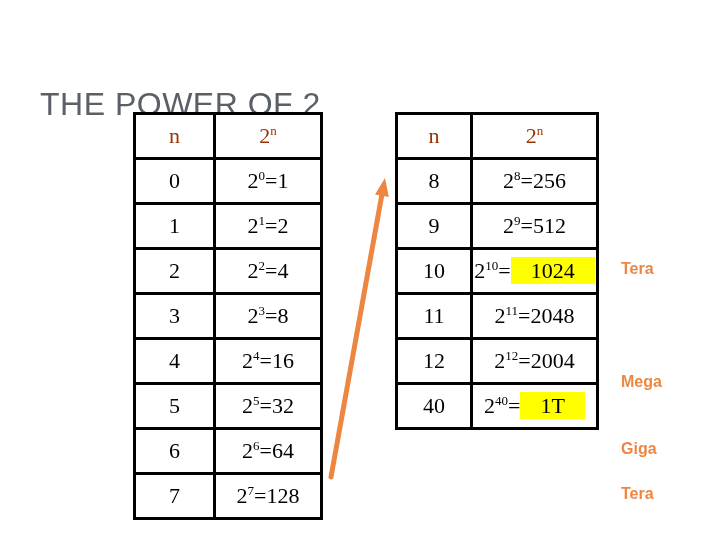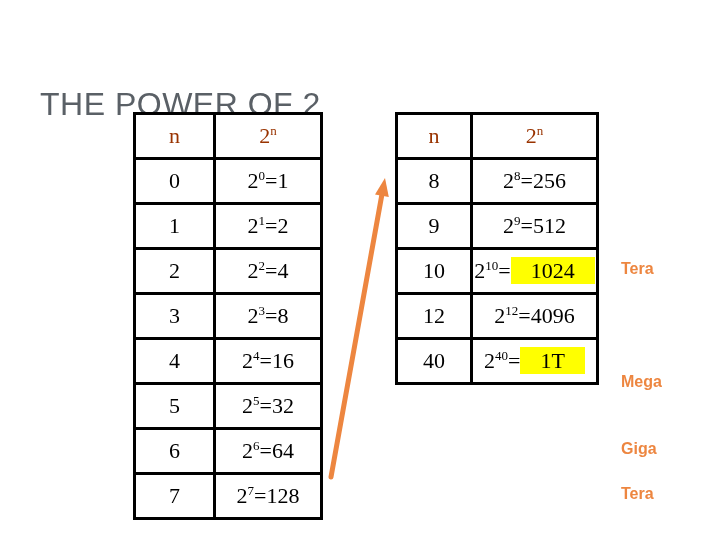--- a/index.html
+++ b/index.html
@@ -113,22 +113,26 @@
       </tr>
       <tr>
         <td>9</td>
         <td><span>2</span><sup>9</sup><span>=</span><span class="val">512</span></td>
       </tr>
       <tr>
         <td>10</td>
         <td><span>2</span><sup>10</sup><span>=</span><span class="val hl">1024</span></td>
       </tr>
       <tr>
+        <td>11</td>
+        <td><span>2</span><sup>11</sup><span>=</span><span class="val">2048</span></td>
+      </tr>
+      <tr>
         <td>12</td>
-        <td><span>2</span><sup>12</sup><span>=</span><span class="val">4096</span></td>
+        <td><span>2</span><sup>12</sup><span>=</span><span class="val">2004</span></td>
       </tr>
       <tr>
         <td>40</td>
         <td><span>2</span><sup>40</sup><span>=</span><span class="val hl">1T</span></td>
       </tr>
     </tbody>
   </table>
 
   <div class="unit-label u-kilo">Tera</div>
   <div class="unit-label u-mega">Mega</div>

